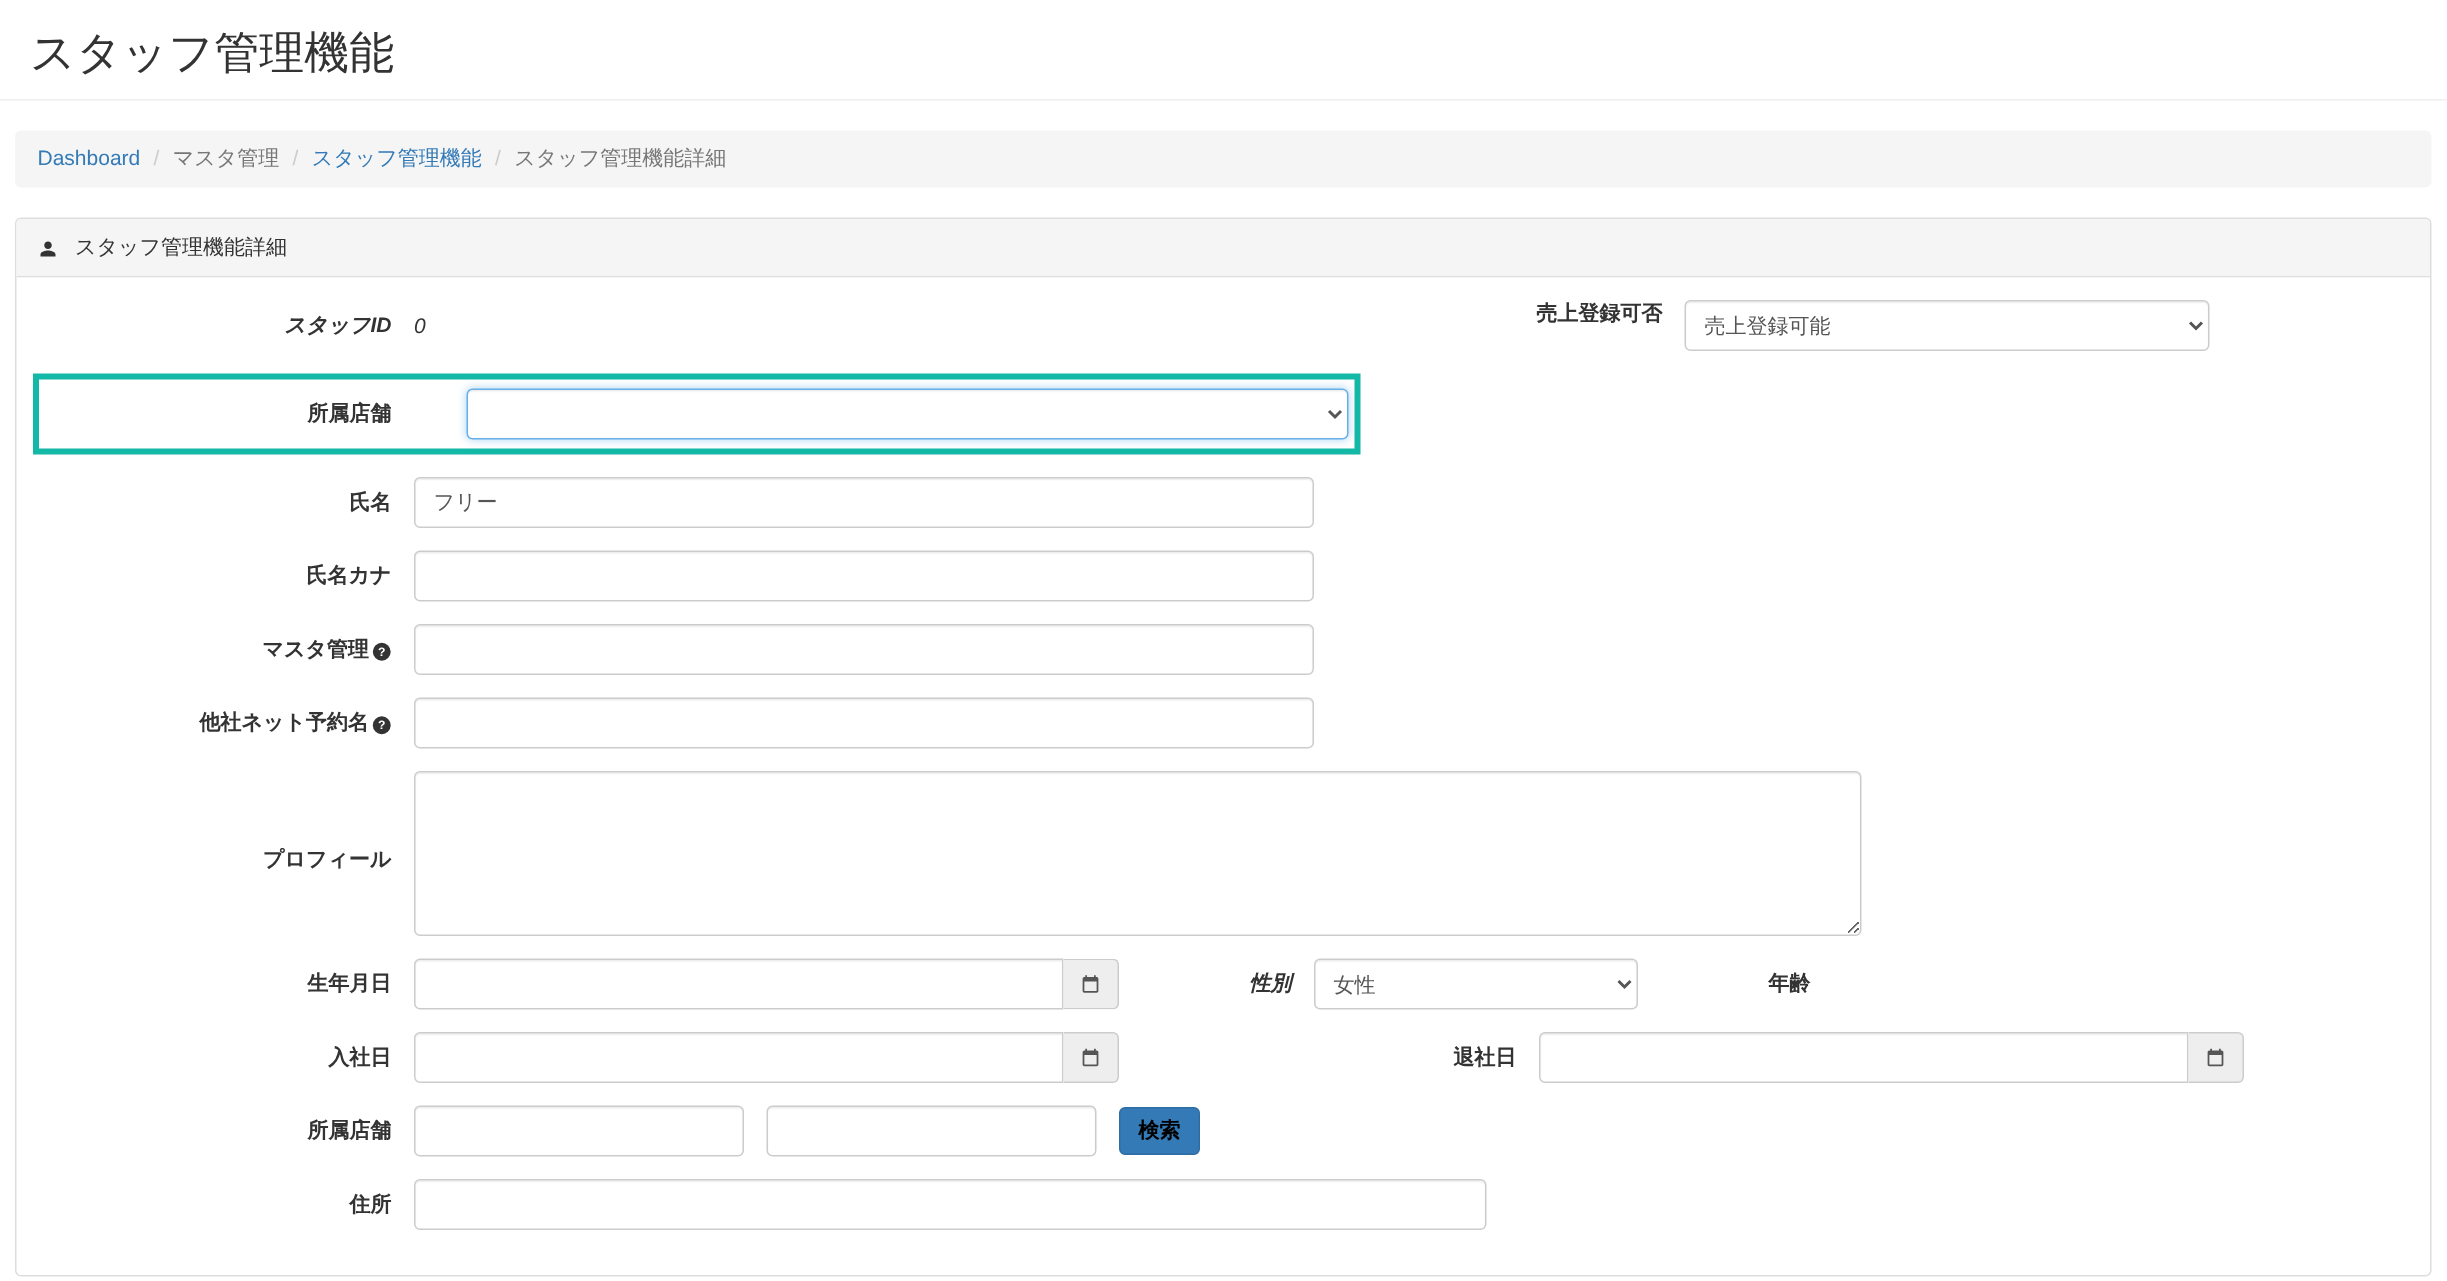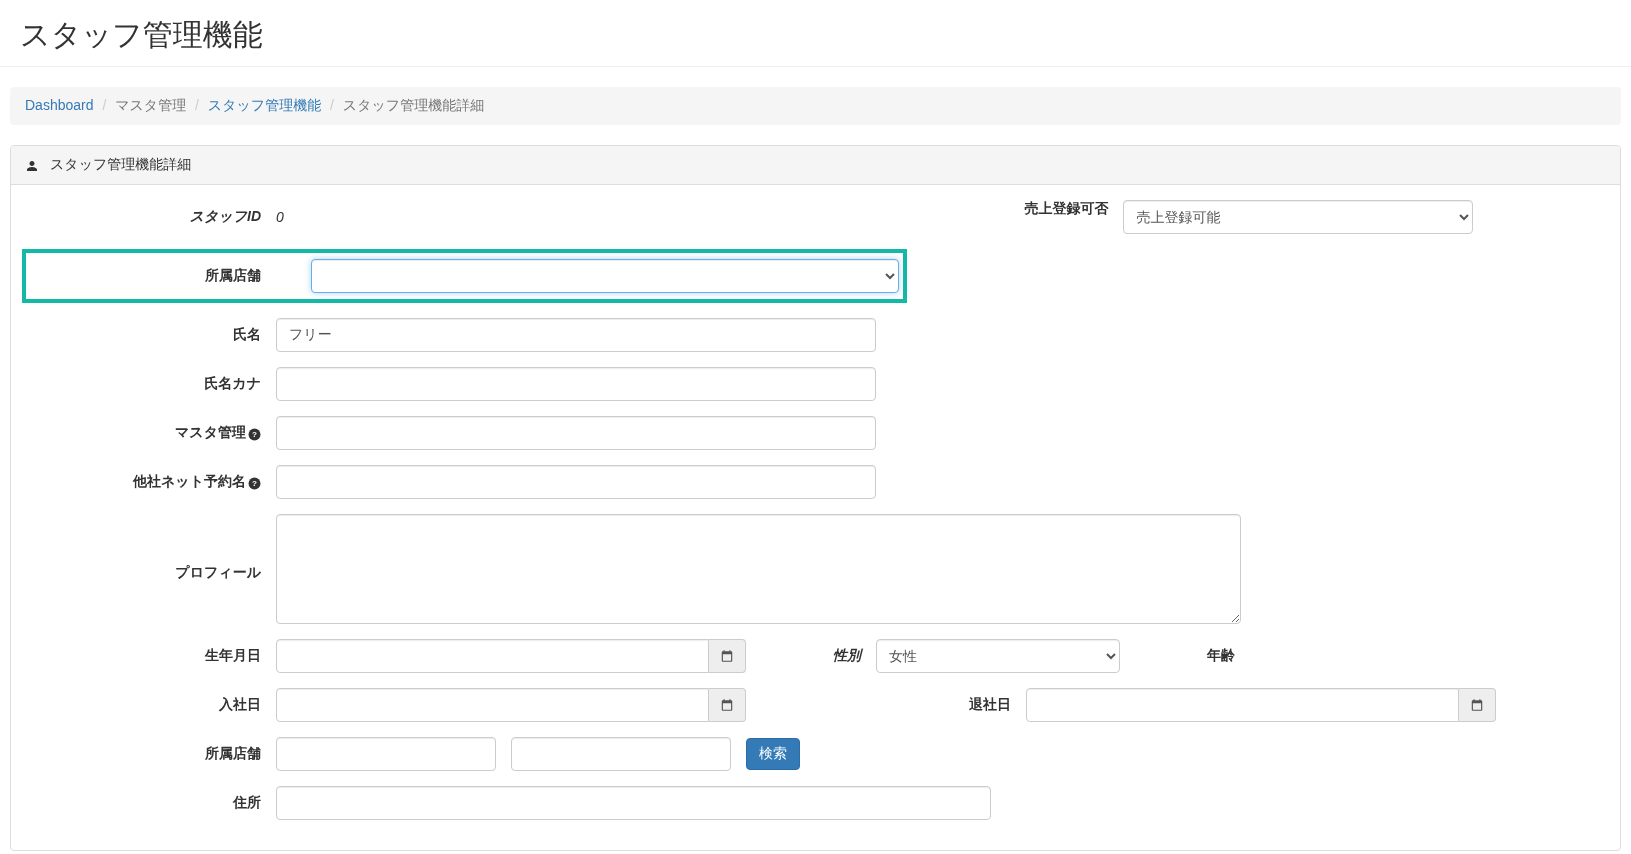--- a/index.html
+++ b/index.html
@@ -136,23 +136,24 @@
   .btn {
     display: inline-block;
     padding: 6px 12px;
     font-size: 14px;
     border-radius: 4px;
     cursor: pointer;
     text-align: center;
     border: 1px solid transparent;
   }
   .btn-primary {
-    color: #ffffff;
+    color: #000000;
     background: #337ab7;
     border-color: #2e6da4;
+    font-weight: bold;
   }
 
   svg.icon { display: inline-block; vertical-align: middle; }
 
   .w-600 { max-width: 600px; }
   .w-full { max-width: 965px; }
   .w-220 { width: 220px; flex: none; }
   .gap { margin-right: 15px; }
 </style>
 </head>
@@ -265,21 +266,21 @@
       <div class="field">
         <div class="input-group" style="max-width:470px;">
           <input type="text" class="form-control" value="" style="">
           <span class="input-group-addon">
             <svg class="icon" width="14" height="14" viewBox="0 0 24 24" fill="#555">
                 <path d="M19 4h-1V2h-2v2H8V2H6v2H5C3.9 4 3 4.9 3 6v14c0 1.1.9 2 2 2h14c1.1 0 2-.9 2-2V6C21 4.9 20.1 4 19 4zM19 20H5V9h14V20z"></path>
               </svg>
           </span>
         </div>
         <div class="label" style="width:130px;font-style:italic;">性別</div>
-        <div style="width:244px;">
+        <div style="width:216px;">
           <select class="form-control">
             <option>女性</option>
           </select>
         </div>
         <div class="label" style="width:130px;">年齢</div>
         <div><span class="static-text"></span></div>
       </div>
     </div>
 
     <div class="form-row">

